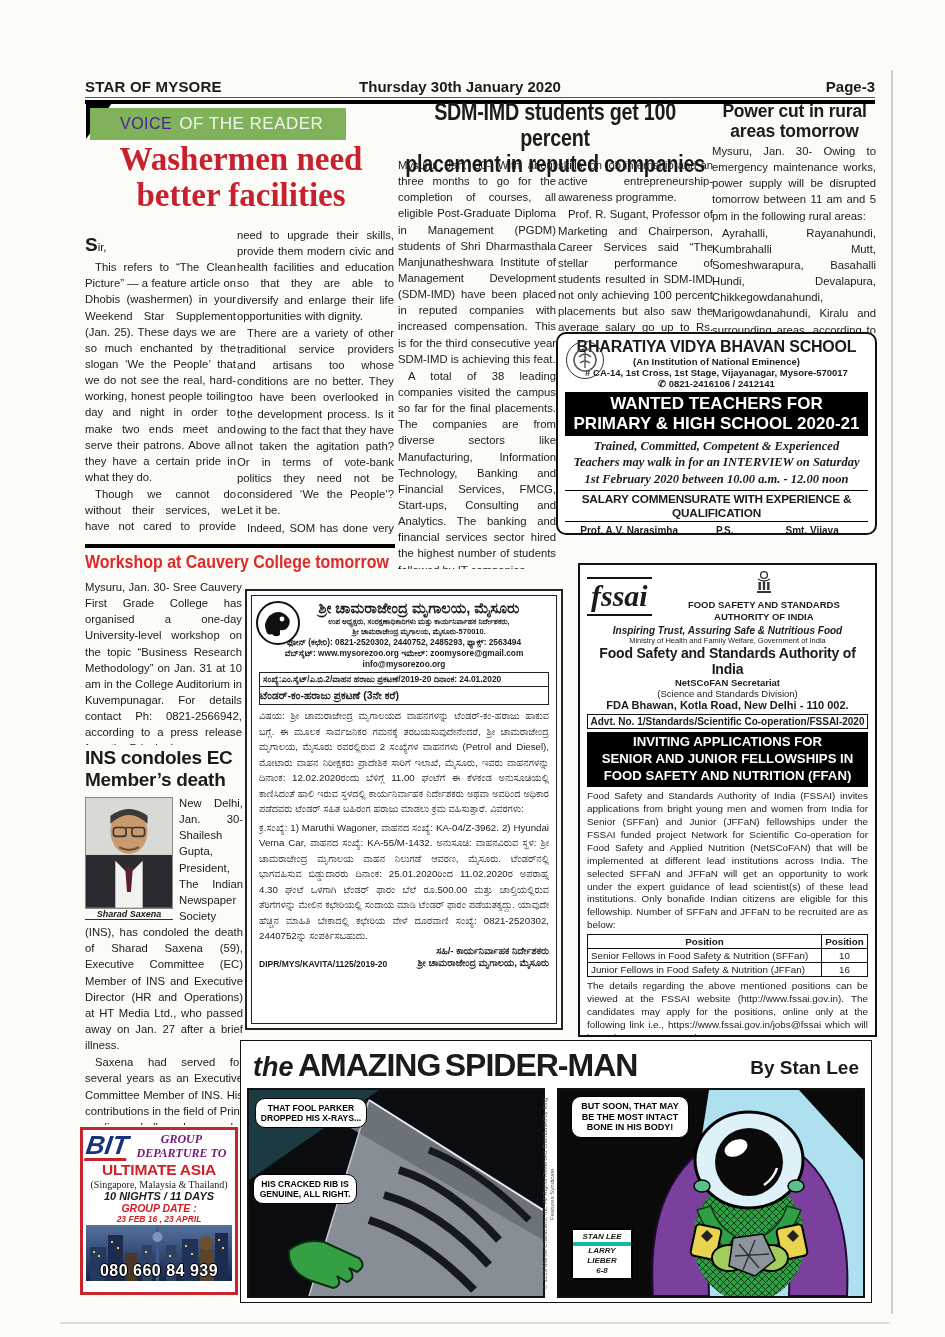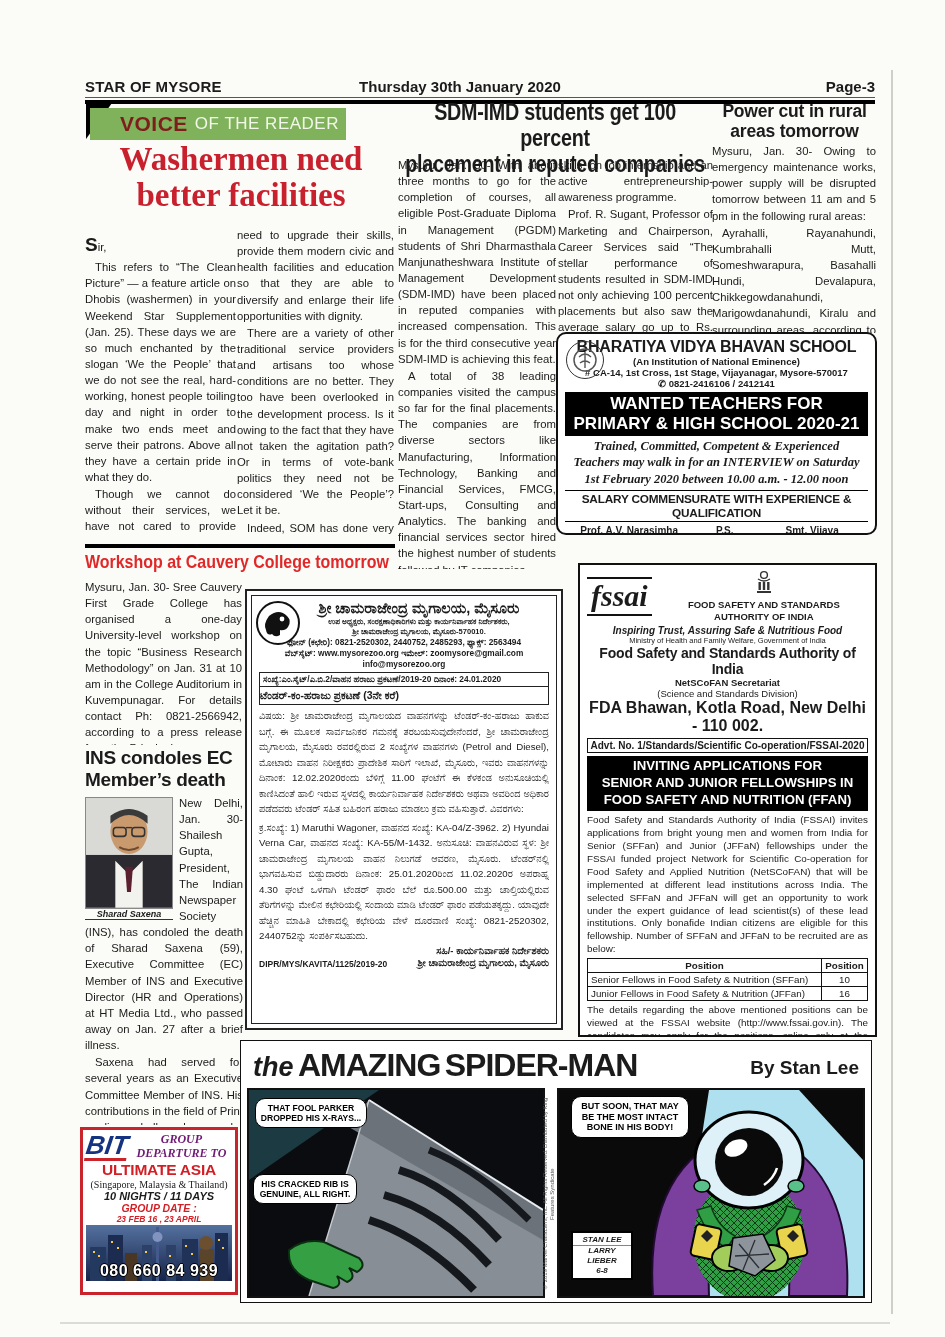--- a/index.html
+++ b/index.html
@@ -16,21 +16,21 @@
   .mast-date  { left:240px; top:78px; width:440px; text-align:center; font-size:15px; font-weight:bold; }
   .mast-page  { right:70px; top:78px; font-size:15px; font-weight:bold; }
   .mast-rule-thin  { left:85px; right:70px; top:97px;  height:1px; background:#555; }
   .mast-rule-thick { left:85px; right:70px; top:100px; height:4px; background:#000; }
 
   
   .voice-banner { left:90px; top:108px; width:256px; height:32px; background:#7fb25a;
     display:flex; align-items:center; padding-left:30px; gap:7px; }
   .voice-corner { left:86px; top:103px; width:26px; height:36px; background:#000;
     clip-path: polygon(0 0, 100% 0, 0 100%); }
-  .voice-bold { color:#7f1d1d; font-weight:bold; font-size:21px; letter-spacing:.5px; }
+  .voice-bold { color:#4c1d95; font-weight:normal; font-size:16px; letter-spacing:.5px; }
   .voice-rest { color:#f2f7ea; font-size:17px; letter-spacing:.5px; }
 
   
   .washermen-headline { left:85px; top:142px; width:312px; text-align:center;
     font-family:"Liberation Serif", serif; font-weight:bold; font-size:33px; line-height:1.08; color:#c9202e; }
   .body-col p { font-size:11.3px; line-height:1.43; text-align:justify; margin-bottom:1px; text-indent:10px; }
   .body-col p.noind { text-indent:0; }
   .letter-col1 { left:85px;  top:231px; width:151px; height:306px; overflow:hidden; }
   .letter-col2 { left:237px; top:227px; width:157px; height:312px; overflow:hidden; }
   .salutation { font-size:12px; }
@@ -115,21 +115,21 @@
   .fssai-logotype { font-family:"Liberation Serif", serif; font-style:italic; font-weight:bold;
     font-size:30px; border-top:2.5px solid #111; border-bottom:2.5px solid #111; line-height:1.15; padding:0 4px; }
   .fssai-right { flex:1; text-align:center; }
   .fssai-auth { font-size:9.5px; font-weight:bold; line-height:1.25; margin-top:1px; }
   .fssai-center { text-align:center; }
   .fssai-slogan { font-weight:bold; font-style:italic; font-size:10px; margin-top:2px; }
   .fssai-ministry { font-size:7.5px; }
   .fssai-org { font-weight:bold; font-size:14px; letter-spacing:-.2px; }
   .fssai-sec { font-weight:bold; font-size:9.5px; }
   .fssai-div { font-size:9.5px; }
-  .fssai-addr { font-weight:bold; font-size:16px; }
+  .fssai-addr { font-weight:bold; font-size:11px; }
   .fssai-advt { border:1.5px solid #111; font-weight:bold; font-size:10px; text-align:center; padding:1px 0; margin-top:3px; }
   .fssai-banner { background:#000; color:#fff; text-align:center; font-weight:bold; font-size:13.2px;
     line-height:1.28; padding:2px 0 3px; margin-top:3px; }
   .fssai-body { font-size:9.9px; line-height:1.3; text-align:justify; margin-top:3px; }
   .fssai-table { width:100%; border-collapse:collapse; margin-top:2px; }
   .fssai-table th, .fssai-table td { border:1px solid #111; font-size:9.8px; padding:1px 3px; }
   .fssai-table th { font-weight:bold; text-align:center; }
   .fssai-table td.num { text-align:center; width:46px; }
 
   
@@ -451,21 +451,21 @@
         <rect x="220" y="136" width="26" height="32" rx="4" fill="#e8d44d" stroke="#000" stroke-width="2" transform="rotate(-12 233 152)"></rect>
         <path d="M142,146 l6,-6 6,6 -6,6 Z" fill="#222"></path>
         <path d="M228,146 l6,-6 6,6 -6,6 Z" fill="#222"></path>
         <ellipse cx="170" cy="168" rx="17" ry="13" fill="#a2cd5b" stroke="#000" stroke-width="2"></ellipse>
         <ellipse cx="212" cy="168" rx="17" ry="13" fill="#a2cd5b" stroke="#000" stroke-width="2"></ellipse>
         <polygon points="174,148 204,144 216,170 196,186 170,176" fill="#8d949c" stroke="#000" stroke-width="1.5"></polygon>
         <path d="M180,154 L200,178 M196,150 L184,180 M176,166 L210,164" stroke="#2b2f34" stroke-width="1.3"></path>
       </svg>
       <div class="bubble" style="left:12px; top:6px; width:118px; font-size:9px;">BUT SOON, THAT MAY BE THE MOST INTACT BONE IN HIS BODY!</div>
       <div class="credit-box">
-        <div style="border-bottom:1px solid #14b8a6;">STAN LEE</div>
+        <div style="border-bottom:4px solid #14b8a6;">STAN LEE</div>
         <div>LARRY LIEBER</div>
         <div>6-8</div>
       </div>
     </div>
   </div>
 
   <div class="abs scan-right"></div>
   <div class="abs scan-bottom"></div>
 </div>
 

